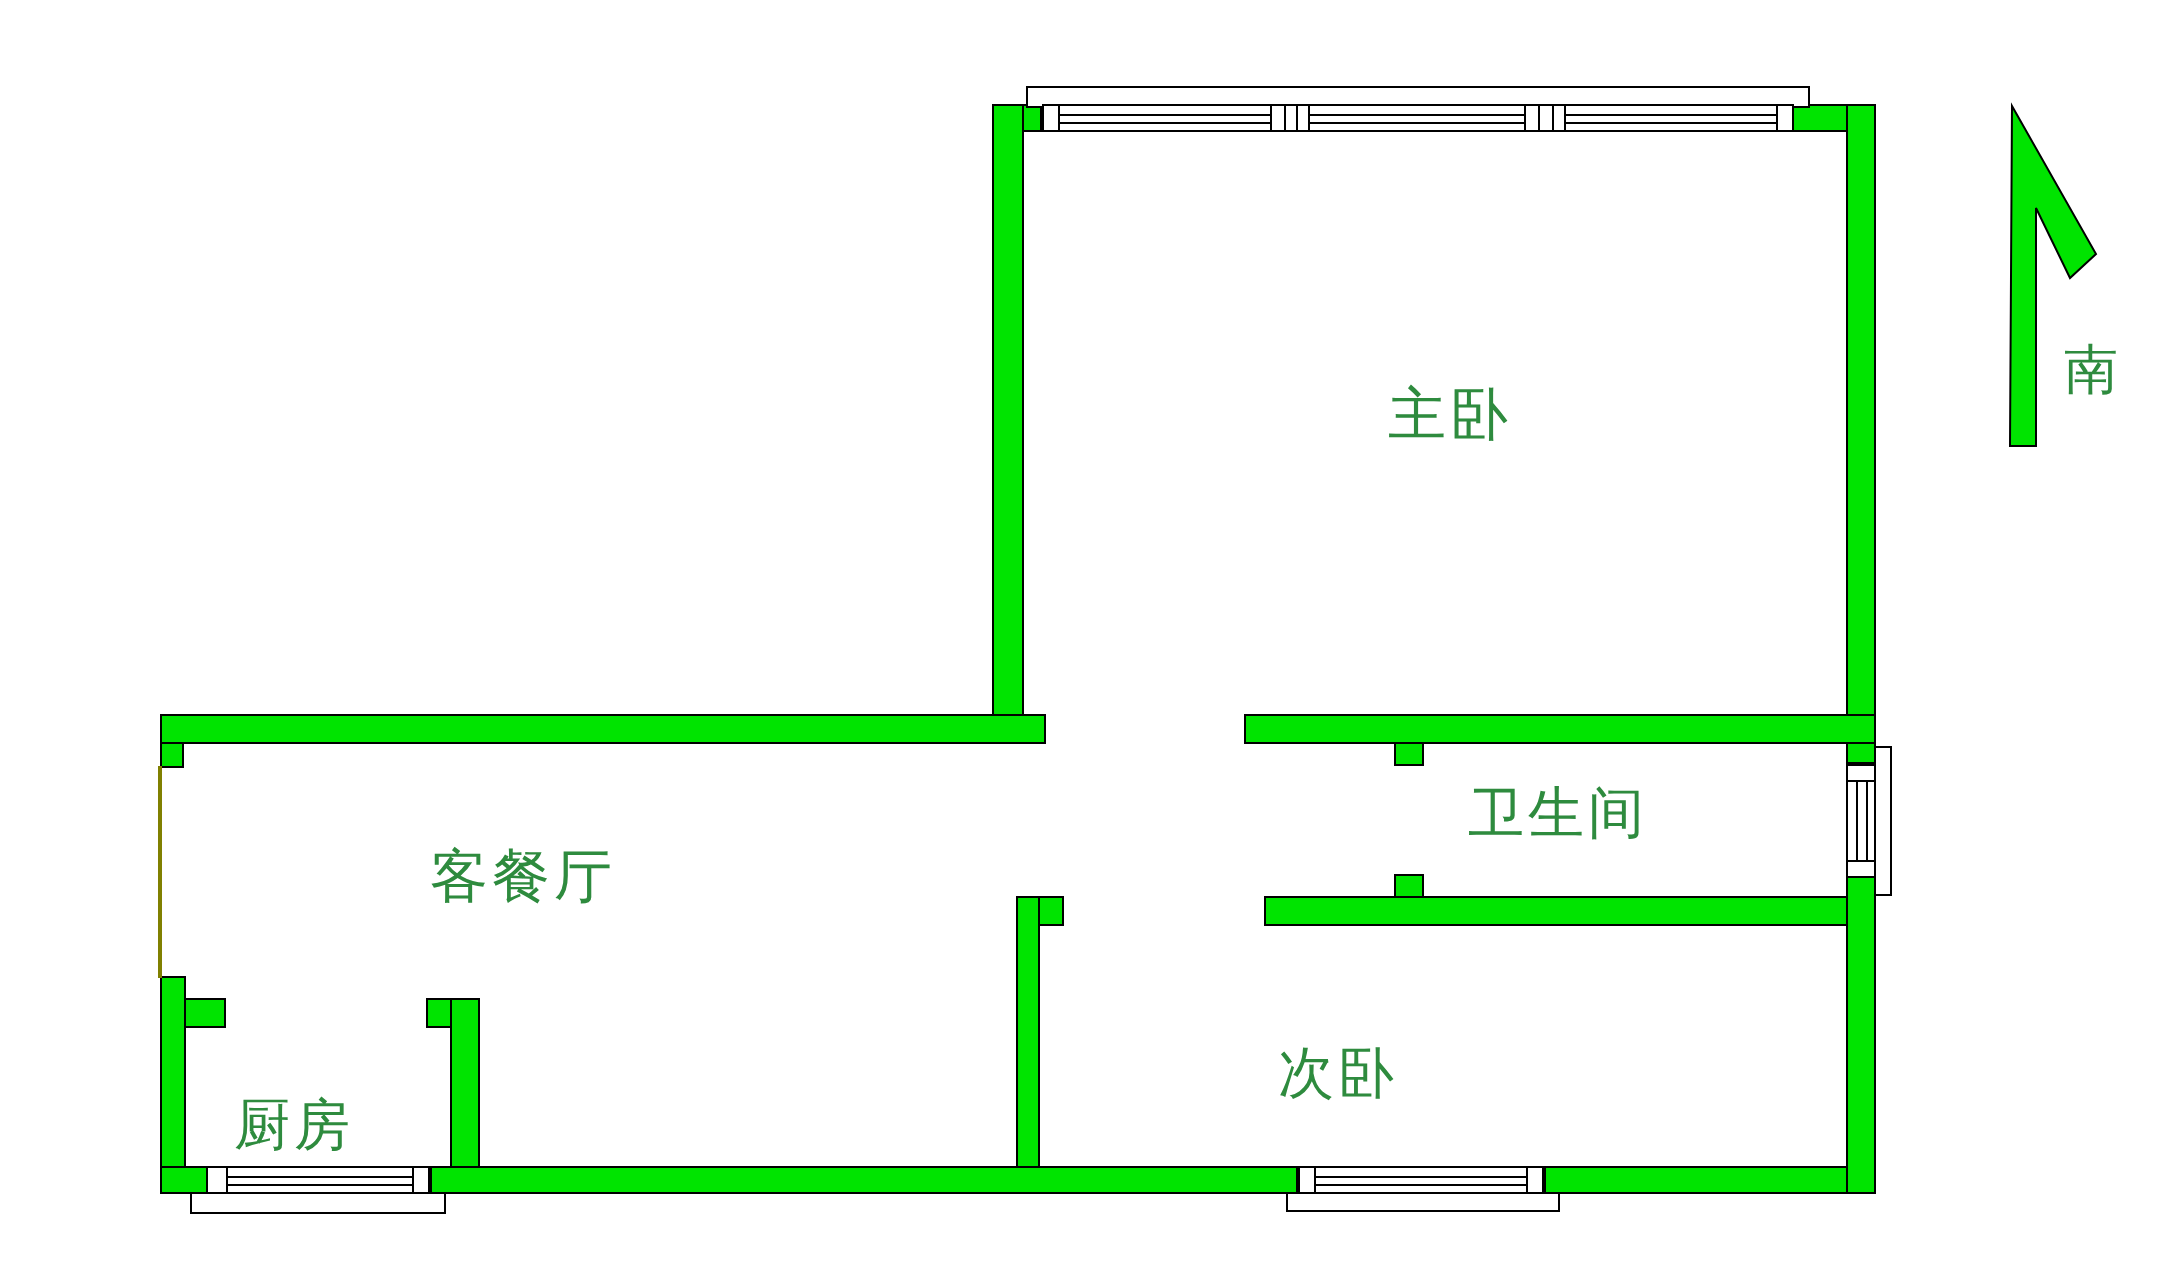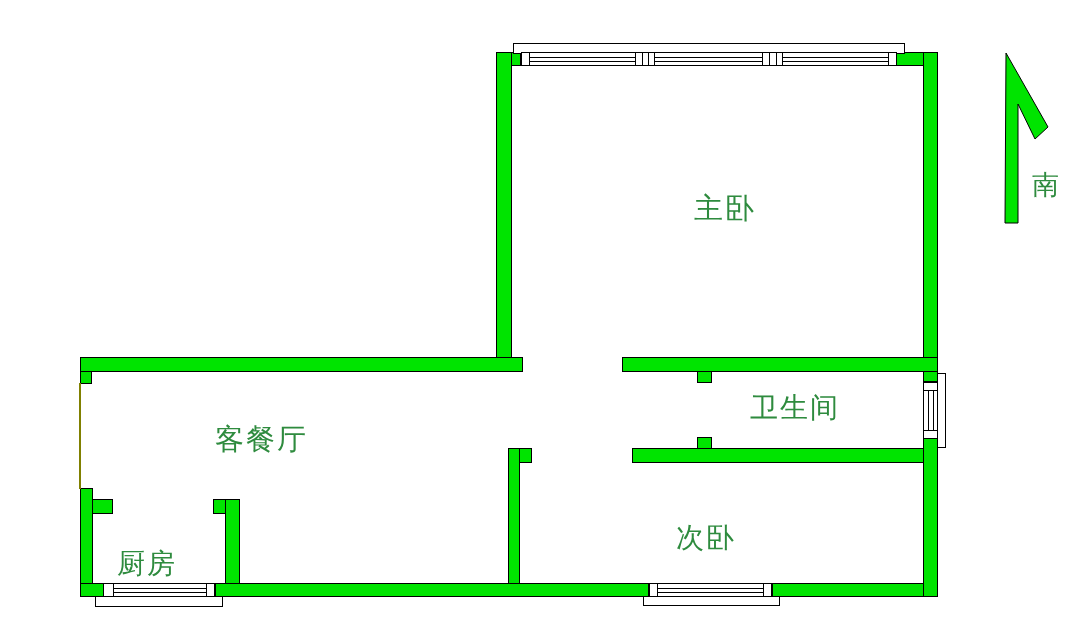--- a/index.html
+++ b/index.html
@@ -111,22 +111,22 @@
   <div class="win-cap" style="left:206px;top:583px;width:9px;height:14px;"></div>
   <div class="win-outer" style="left:95px;top:596px;width:128px;height:11px;"></div>
 
   <div class="win-cap" style="left:649px;top:583px;width:9px;height:14px;"></div>
   <div class="win-band-h" style="left:657px;top:583px;width:107px;height:14px;"></div>
   <div class="win-cap" style="left:763px;top:583px;width:9px;height:14px;"></div>
   <div class="win-outer" style="left:643px;top:596px;width:137px;height:10px;"></div>
 
   <div class="room-label" style="left:694px;top:194px;font-size:29px;">主卧</div>
   <div class="room-label" style="left:215px;top:396px;font-size:29px;margin-top:29px;">客餐厅</div>
-  <div class="room-label" style="left:750px;top:394px;">卫生间</div>
-  <div class="room-label" style="left:676px;top:524px;">次卧</div>
+  <div class="room-label" style="left:734px;top:394px;">卫生间</div>
+  <div class="room-label" style="left:639px;top:524px;">次卧</div>
   <div class="room-label" style="left:117px;top:550px;">厨房</div>
 
   <svg class="compass-arrow" style="left:1000px;top:48px;" width="60" height="185" viewBox="0 0 60 185">
     <polygon points="6,5 48,79 35,91 18,56 18,175 5,175" fill="var(--wall-fill)" stroke="var(--wall-outline)" stroke-width="1"></polygon>
   </svg>
   <div class="compass-label" style="left:1032px;top:172px;">南</div>
 
 </div>
 
 </body></html>

